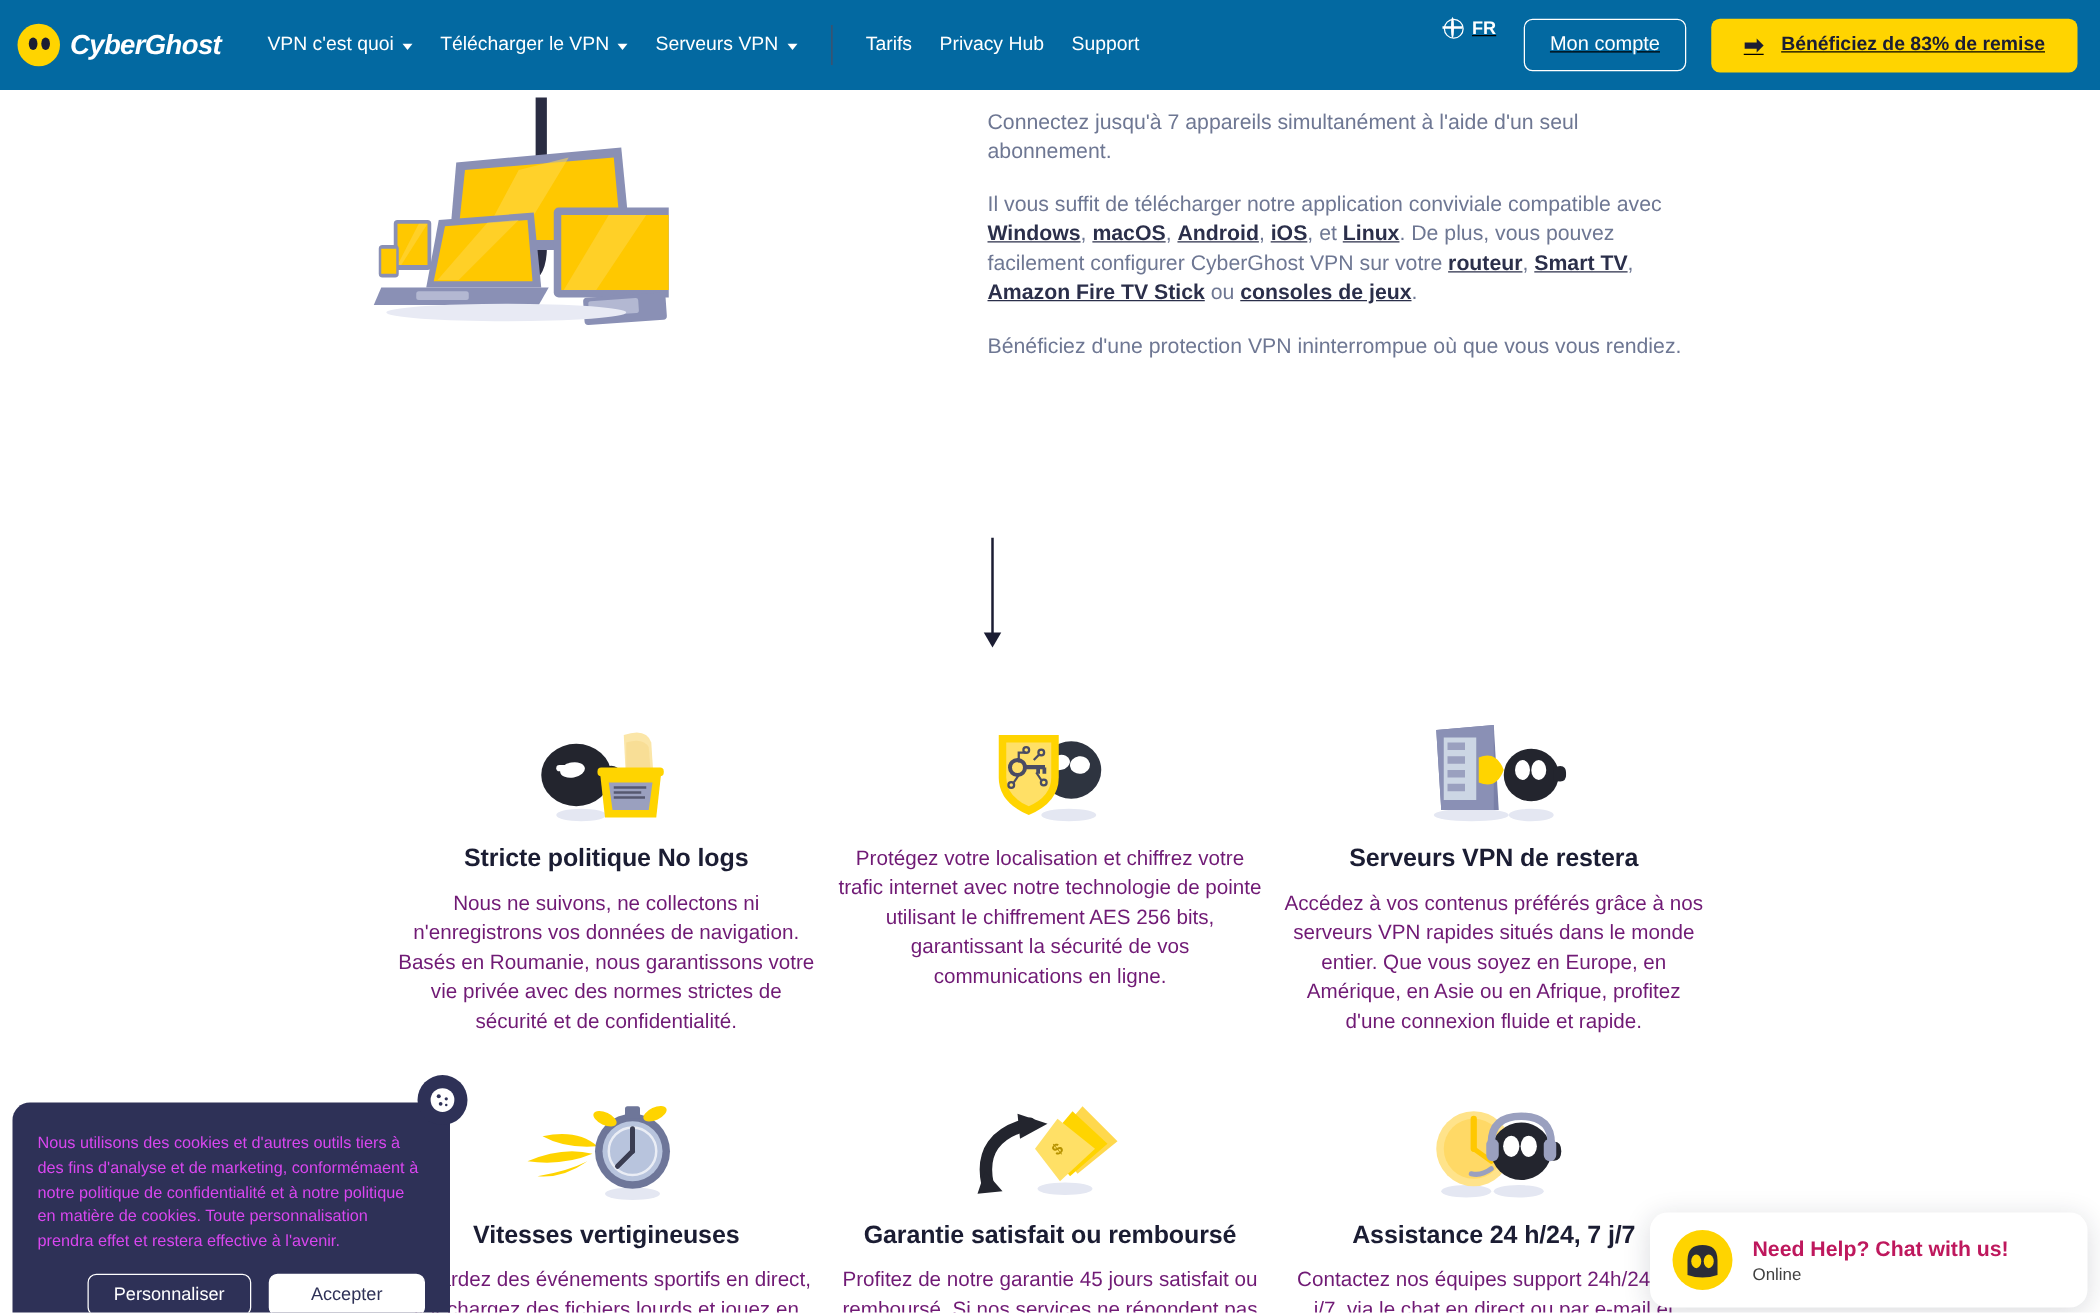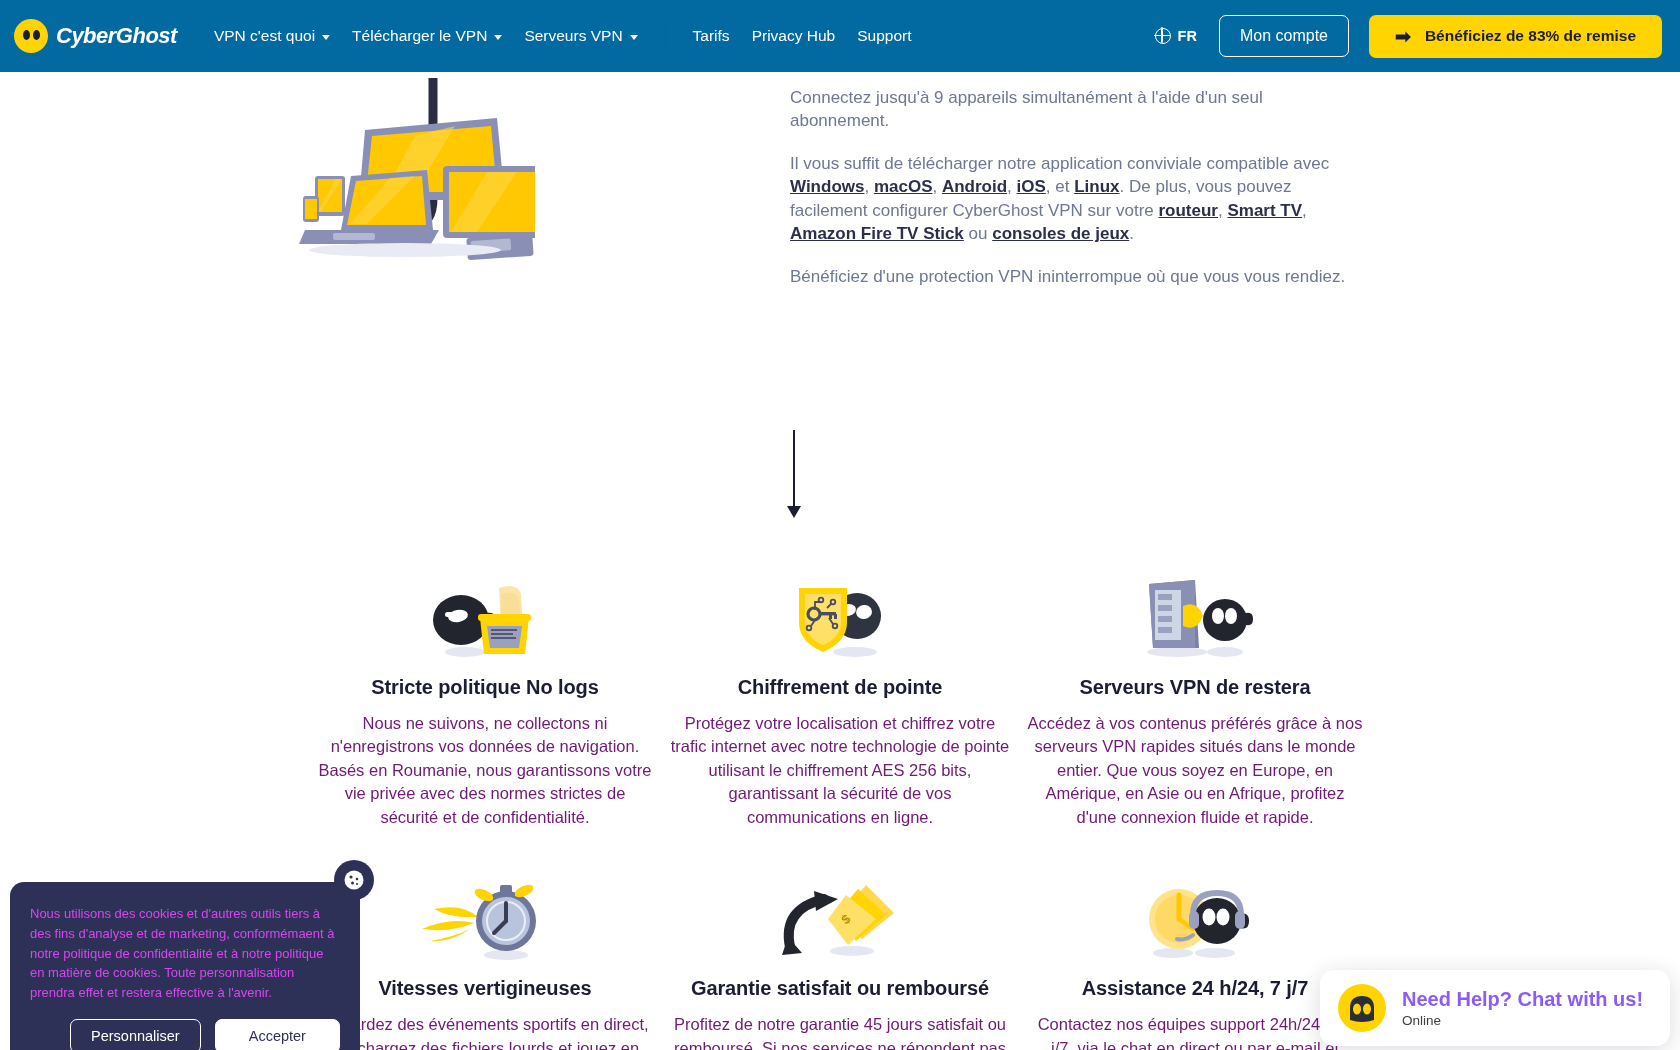--- a/index.html
+++ b/index.html
@@ -40,21 +40,21 @@
   }
   .caret {
     width: 0; height: 0; border-left: 4.5px solid transparent;
     border-right: 4.5px solid transparent; border-top: 5.5px solid #ffffff;
     display: inline-block; margin-top: 2px;
   }
   .nav-sep {
     width: 1px; height: 32px; background: #4a4c63; margin: 0 16px;
   }
   .nav-right {
-    margin-left: auto; display: flex; align-items: center; gap: 0;
+    margin-left: auto; display: flex; align-items: flex-start; gap: 0; text-decoration: underline;
   }
   .lang {
     display: flex; align-items: center; gap: 7px; color: #fff;
     font-size: 14.5px; font-weight: bold; margin-right: 22px; cursor: pointer;
   }
   .globe {
     width: 16px; height: 16px; border-radius: 50%;
     border: 1.6px solid #fff; position: relative; flex: none;
   }
   .globe::before {
@@ -146,21 +146,21 @@
   .chat {
     position: absolute; right: 10px; top: 898px; width: 350px;
     background: #ffffff; border-radius: 14px; padding: 14px 18px;
     display: flex; align-items: center; gap: 16px;
     box-shadow: 0 4px 22px rgba(27,29,51,0.16); z-index: 45; cursor: pointer;
   }
   .chat-avatar {
     width: 48px; height: 48px; border-radius: 50%; background: #ffd400;
     position: relative; flex: none;
   }
-  .chat-title { font-size: 20px; font-weight: bold; color: #8b5cf6; }
+  .chat-title { font-size: 17px; font-weight: bold; color: #be185d; }
   .chat-status { font-size: 13.5px; color: #404040; margin-top: 2px; }
 </style>
 </head>
 <body>
 
 <div class="header">
   <div class="logo">
     <div class="logo-mark"></div>
     <div class="logo-text">CyberGhost</div>
   </div>
@@ -232,21 +232,21 @@
         </g>
         <g>
           <rect x="212" y="158" width="66" height="22" rx="3" fill="#8a90b5" transform="rotate(-4 245 169)"></rect>
           <rect x="216" y="161" width="40" height="12" rx="2" fill="#b3b8d2" transform="rotate(-4 245 169)"></rect>
         </g>
         <ellipse cx="150" cy="172" rx="96" ry="7" fill="#e8eaf4"></ellipse>
       </svg>
     </div>
 
     <div class="copy-col">
-      <p>Connectez jusqu'à 9 appareils simultanément à l'aide d'un seul abonnement.</p>
+      <p>Connectez jusqu'à 7 appareils simultanément à l'aide d'un seul abonnement.</p>
       <p>
         <span>Il vous suffit de télécharger notre application conviviale compatible avec </span><a href="#">Windows</a>, <a href="#">macOS</a>, <a href="#">Android</a>, <a href="#">iOS</a>, et <a href="#">Linux</a><span>. De plus, vous pouvez facilement configurer CyberGhost VPN sur votre </span><a href="#">routeur</a>, <a href="#">Smart TV</a>, <a href="#">Amazon Fire TV Stick</a> <span>ou</span> <a href="#">consoles de jeux</a>.
       </p>
       <p>Bénéficiez d'une protection VPN ininterrompue où que vous vous rendiez.</p>
     </div>
   </div>
 
   <svg class="connector" width="22" height="90" viewBox="0 0 22 90">
     <line x1="11" y1="0" x2="11" y2="78" stroke="#1b1d33" stroke-width="2"></line>
     <path d="M4 76 L11 88 L18 76 Z" fill="#1b1d33"></path>
@@ -296,21 +296,20 @@
             <circle cx="48" cy="26" r="2.3"></circle>
             <circle cx="24" cy="52" r="2.3"></circle>
             <circle cx="50" cy="50" r="2.3"></circle>
           </g>
           <circle cx="29" cy="38" r="6" fill="none" stroke="#4a4c63" stroke-width="3.2"></circle>
           <rect x="34" y="36" width="17" height="3.4" fill="#4a4c63"></rect>
           <rect x="44" y="38" width="3" height="5" fill="#4a4c63"></rect>
           <rect x="49" y="38" width="3" height="5" fill="#4a4c63"></rect>
         </svg>
       </div>
-      <h3>Chiffrement de pointe</h3>
       <p>Protégez votre localisation et chiffrez votre trafic internet avec notre technologie de pointe utilisant le chiffrement AES 256 bits, garantissant la sécurité de vos communications en ligne.</p>
     </div>
 
     <div class="card">
       <div class="card-ill">
         <svg width="116" height="86" viewBox="0 0 116 86">
           <ellipse cx="40" cy="76" rx="30" ry="5" fill="#e4e7f2"></ellipse>
           <ellipse cx="88" cy="76" rx="18" ry="5" fill="#e4e7f2"></ellipse>
           <path d="M12 8 L58 4 L62 72 L16 72 Z" fill="#7a80a8"></path>
           <path d="M12 8 L58 4 L58 72 L16 72 Z" fill="#8a90b5"></path>

